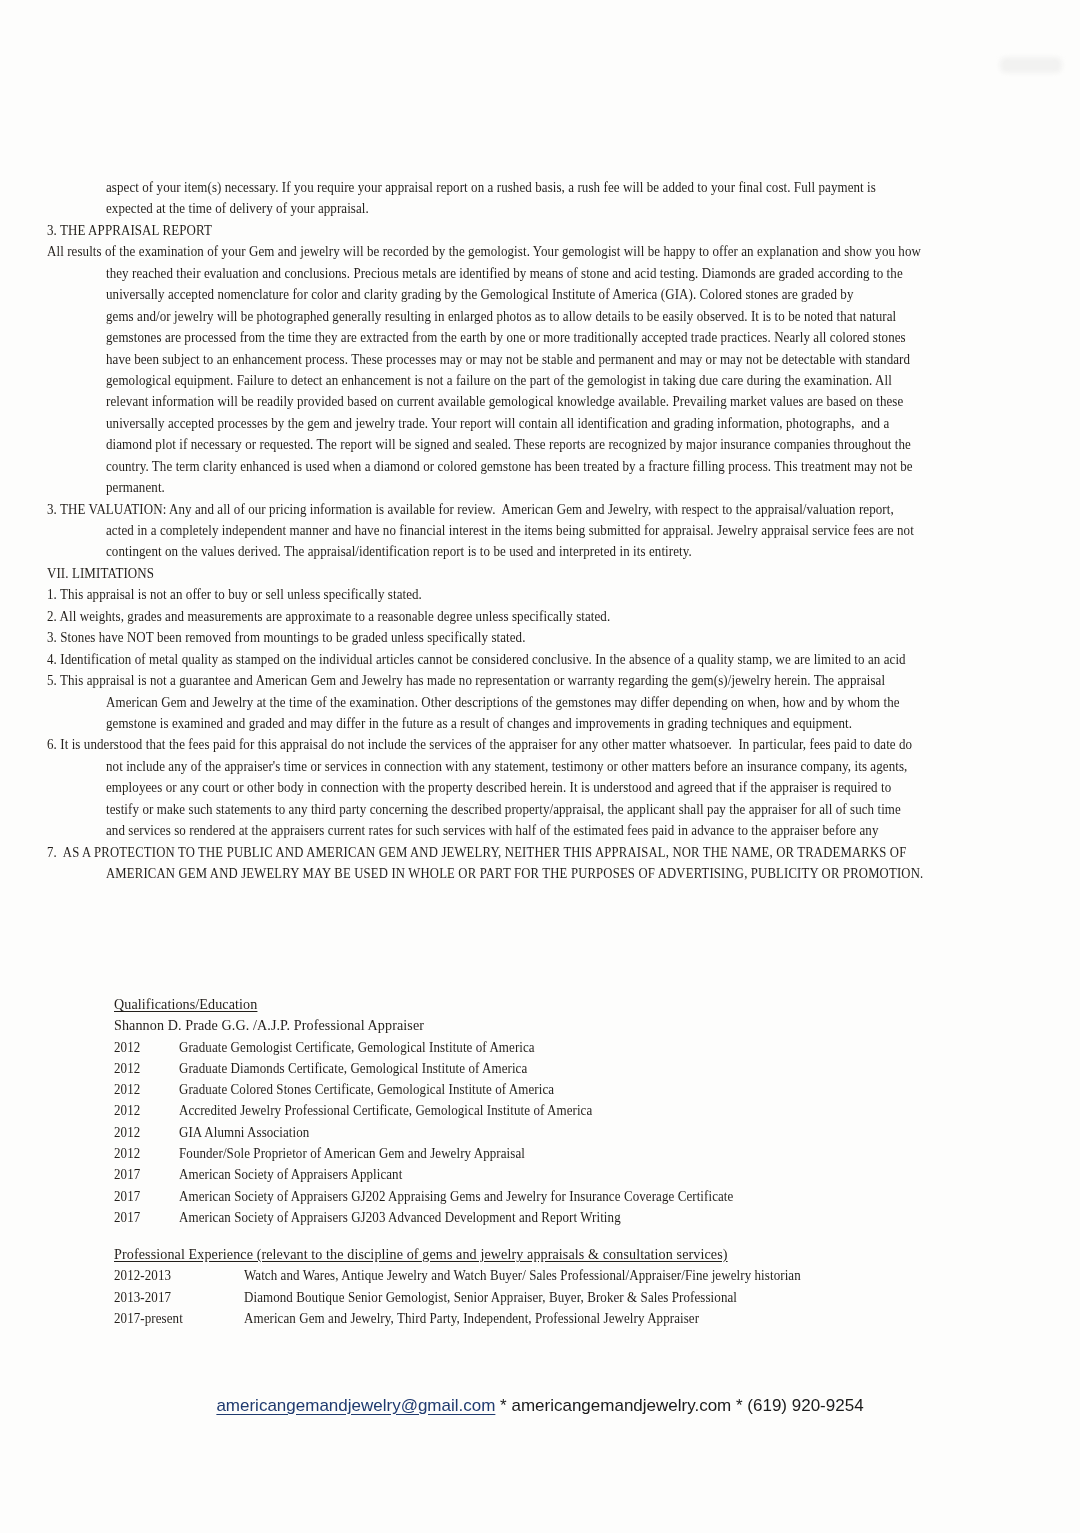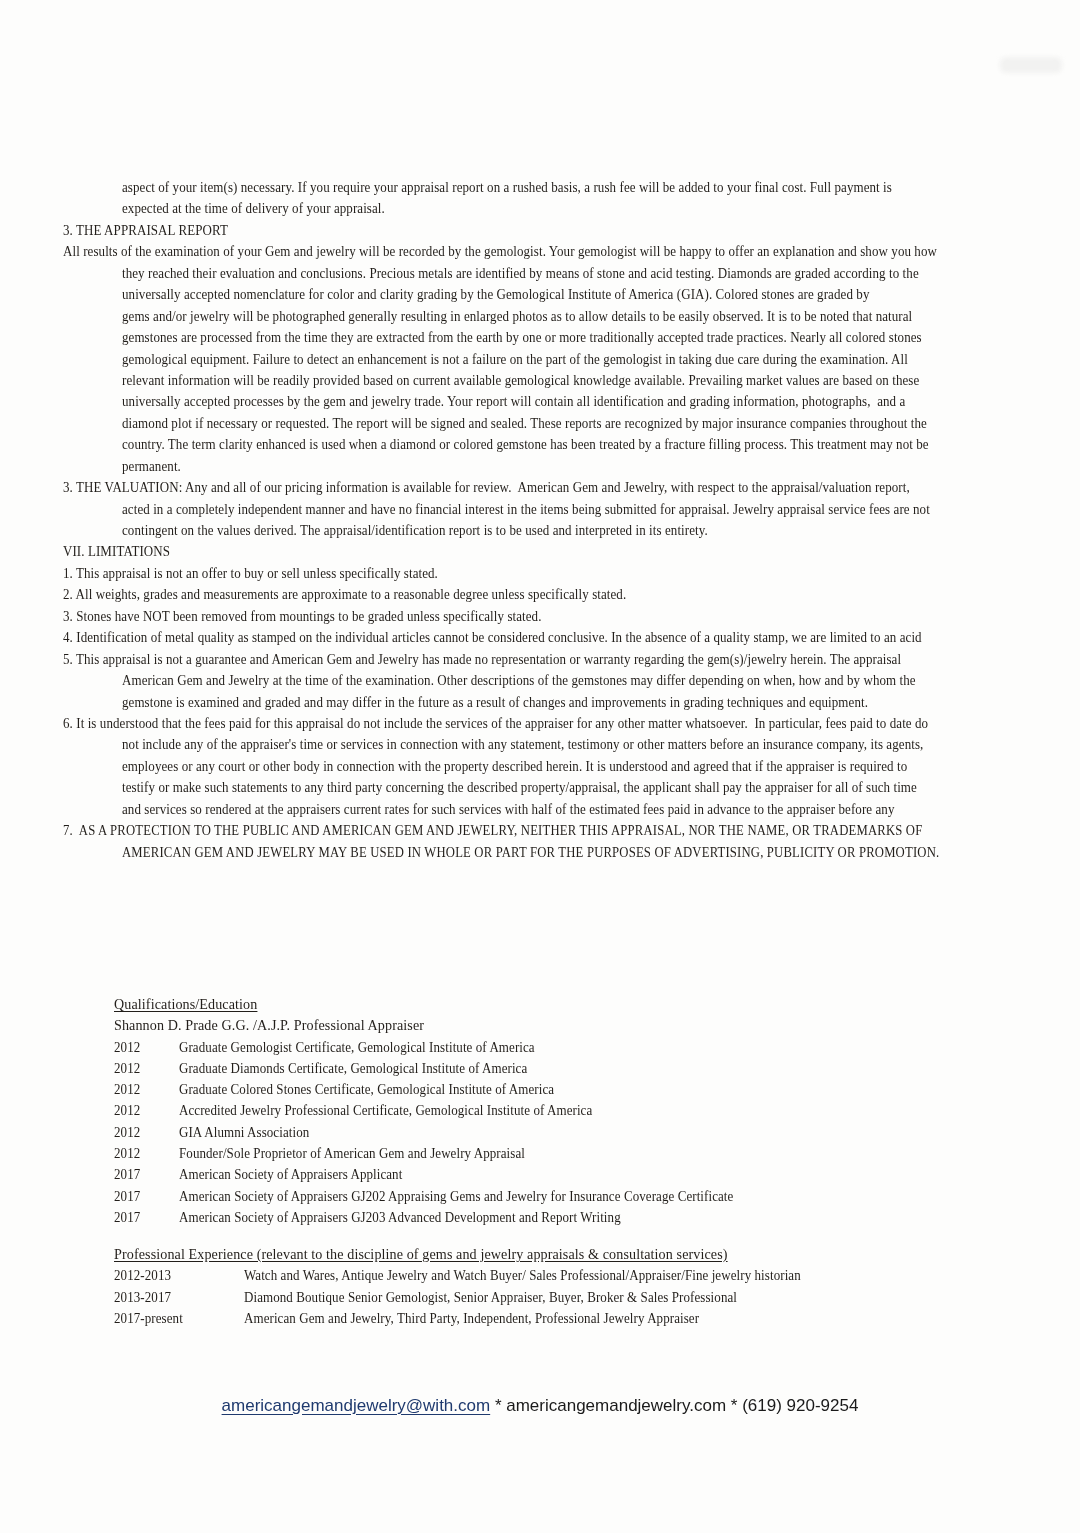--- a/index.html
+++ b/index.html
@@ -23,21 +23,21 @@
     left: 1000px;
     width: 62px;
     height: 16px;
     background: #f2f2f1;
     border-radius: 6px;
     filter: blur(2px);
   }
   .terms {
     position: absolute;
     top: 176px;
-    left: 63px;
+    left: 47px;
     width: 985px;
   }
   .line {
     height: 21.45px;
     line-height: 21.45px;
     white-space: pre;
   }
   .line.indent {
     padding-left: 59px;
   }
@@ -119,20 +119,21 @@
 
   <div class="terms">
       <div class="line indent"><span class="ltext">aspect of your item(s) necessary. If you require your appraisal report on a rushed basis, a rush fee will be added to your final cost. Full payment is</span></div>
       <div class="line indent"><span class="ltext">expected at the time of delivery of your appraisal.</span></div>
       <div class="line"><span class="ltext">3. THE APPRAISAL REPORT</span></div>
       <div class="line"><span class="ltext">All results of the examination of your Gem and jewelry will be recorded by the gemologist. Your gemologist will be happy to offer an explanation and show you how</span></div>
       <div class="line indent"><span class="ltext">they reached their evaluation and conclusions. Precious metals are identified by means of stone and acid testing. Diamonds are graded according to the</span></div>
       <div class="line indent"><span class="ltext">universally accepted nomenclature for color and clarity grading by the Gemological Institute of America (GIA). Colored stones are graded by</span></div>
       <div class="line indent"><span class="ltext">gems and/or jewelry will be photographed generally resulting in enlarged photos as to allow details to be easily observed. It is to be noted that natural</span></div>
       <div class="line indent"><span class="ltext">gemstones are processed from the time they are extracted from the earth by one or more traditionally accepted trade practices. Nearly all colored stones</span></div>
+      <div class="line indent"><span class="ltext">have been subject to an enhancement process. These processes may or may not be stable and permanent and may or may not be detectable with standard</span></div>
       <div class="line indent"><span class="ltext">gemological equipment. Failure to detect an enhancement is not a failure on the part of the gemologist in taking due care during the examination. All</span></div>
       <div class="line indent"><span class="ltext">relevant information will be readily provided based on current available gemological knowledge available. Prevailing market values are based on these</span></div>
       <div class="line indent"><span class="ltext">universally accepted processes by the gem and jewelry trade. Your report will contain all identification and grading information, photographs,  and a</span></div>
       <div class="line indent"><span class="ltext">diamond plot if necessary or requested. The report will be signed and sealed. These reports are recognized by major insurance companies throughout the</span></div>
       <div class="line indent"><span class="ltext">country. The term clarity enhanced is used when a diamond or colored gemstone has been treated by a fracture filling process. This treatment may not be</span></div>
       <div class="line indent"><span class="ltext">permanent.</span></div>
       <div class="line"><span class="ltext">3. THE VALUATION: Any and all of our pricing information is available for review.  American Gem and Jewelry, with respect to the appraisal/valuation report,</span></div>
       <div class="line indent"><span class="ltext">acted in a completely independent manner and have no financial interest in the items being submitted for appraisal. Jewelry appraisal service fees are not</span></div>
       <div class="line indent"><span class="ltext">contingent on the values derived. The appraisal/identification report is to be used and interpreted in its entirety.</span></div>
       <div class="line"><span class="ltext">VII. LIMITATIONS</span></div>
@@ -206,15 +207,15 @@
           <span class="entry-key ltext">2013-2017</span>
           <span class="entry-text ltext">Diamond Boutique Senior Gemologist, Senior Appraiser, Buyer, Broker &amp; Sales Professional</span>
         </div>
         <div class="entry-row">
           <span class="entry-key ltext">2017-present</span>
           <span class="entry-text ltext">American Gem and Jewelry, Third Party, Independent, Professional Jewelry Appraiser</span>
         </div>
       </div>
   </div>
 
-  <div class="footer"><a class="email" style="color: rgb(31, 58, 110);">americangemandjewelry@with.com</a><span> * </span><span>americangemandjewelry.com</span><span> * </span><span>(619) 920-9254</span></div>
+  <div class="footer"><a class="email" style="color: rgb(31, 58, 110);">americangemandjewelry@gmail.com</a><span> * </span><span>americangemandjewelry.com</span><span> * </span><span>(619) 920-9254</span></div>
 
 </div>
 
 </body></html>

